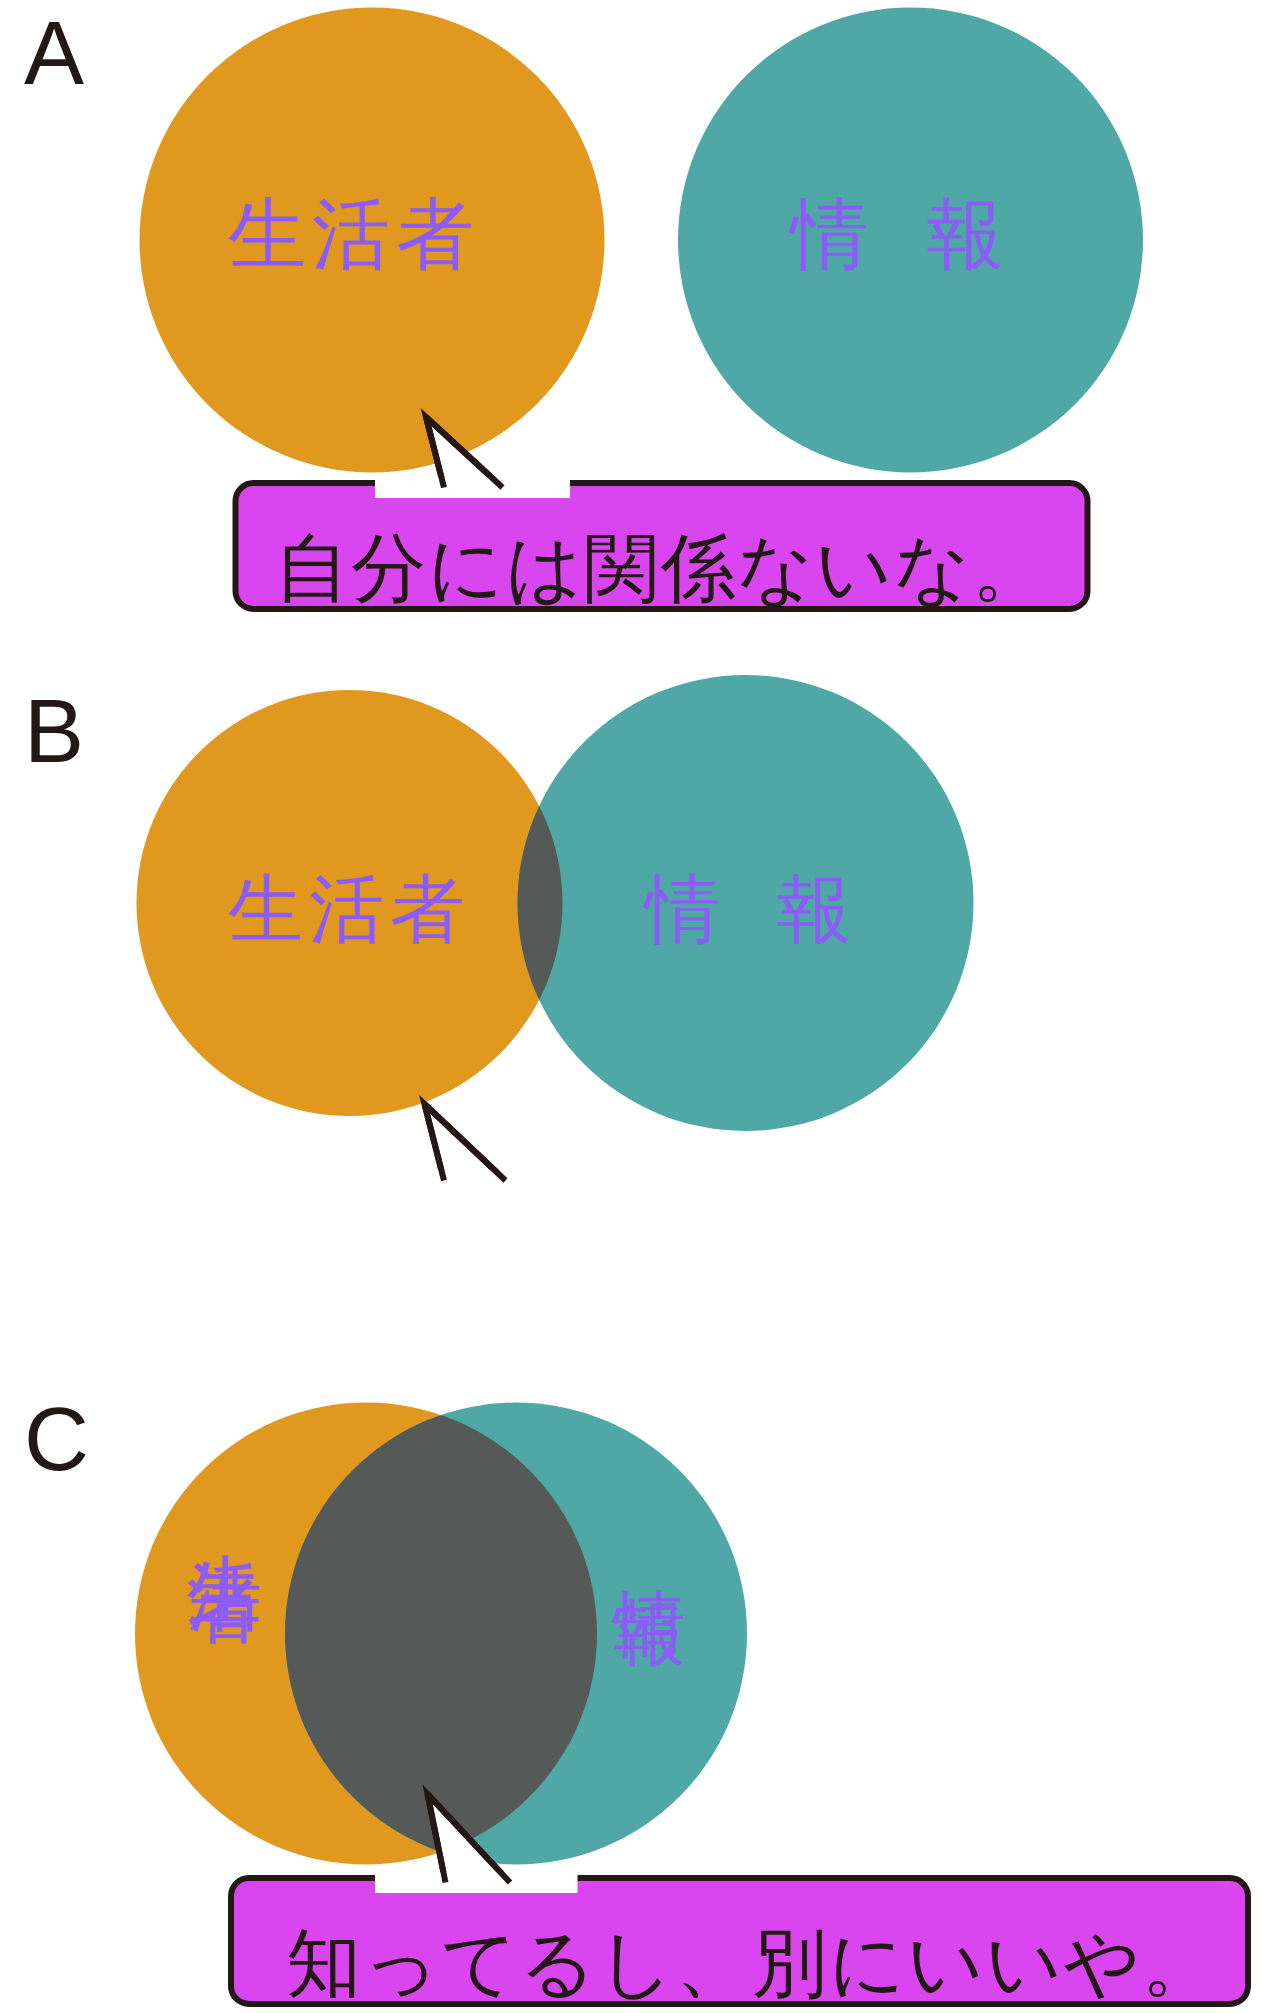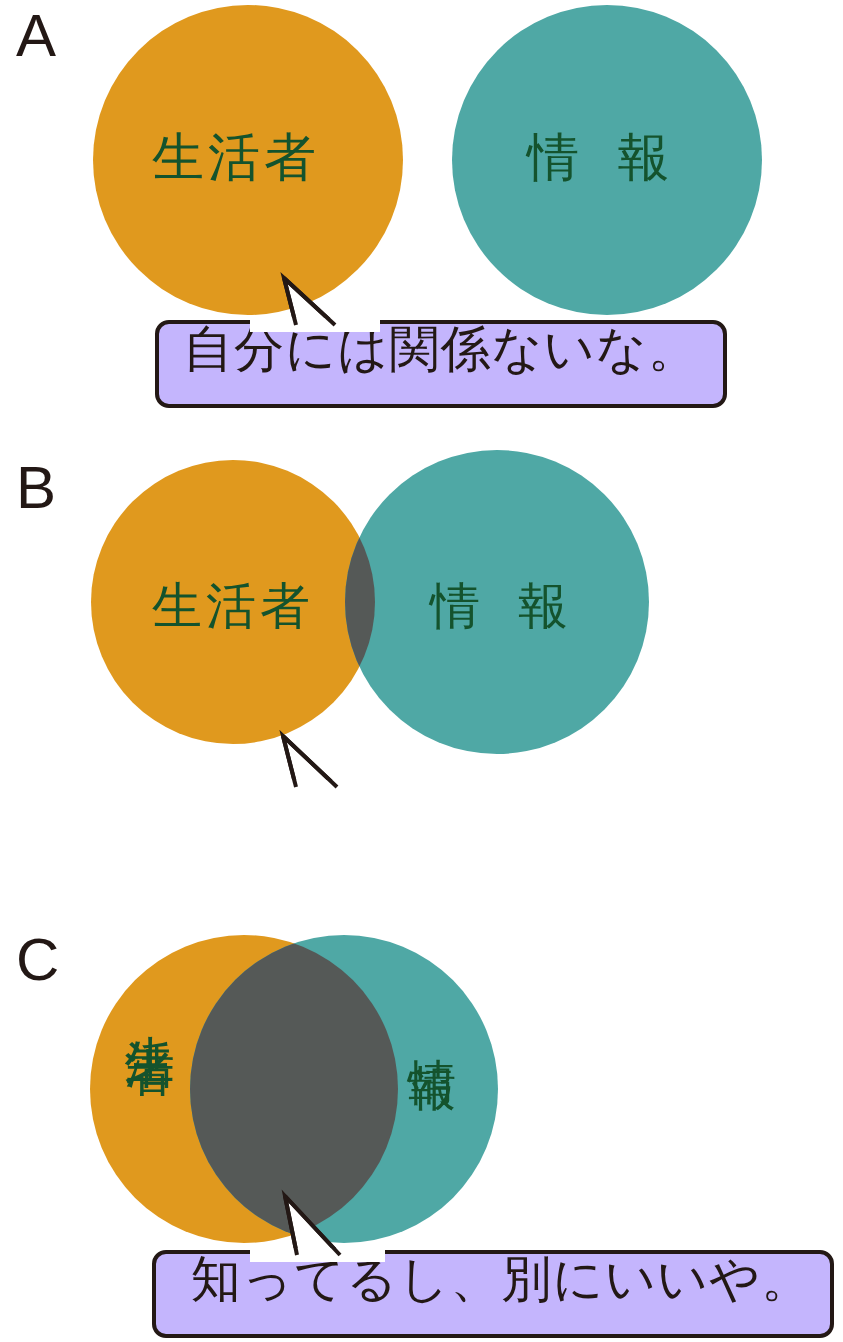--- a/index.html
+++ b/index.html
@@ -46,21 +46,21 @@
 
   .venn-svg {
     position: absolute;
     left: 0;
     top: 0;
     overflow: visible;
   }
 
   .circle-label {
     position: absolute;
-    color: #14532d;
+    color: #8b5cf6;
     font-family: "Liberation Sans", "DejaVu Sans", sans-serif;
     font-weight: 400;
     white-space: nowrap;
     line-height: 1.05;
     pointer-events: none;
   }
   .circle-label.horiz { letter-spacing: 4px; }
   .circle-label.vert {
     writing-mode: vertical-rl;
     letter-spacing: 6px;
@@ -75,25 +75,25 @@
   #b-label-seikatsusha { left: 152px; top: 580px; font-size: 50px; }
   #b-label-joho        { left: 430px; top: 580px; font-size: 50px; letter-spacing: 12px; }
 
   
   #c-label-seikatsusha { left: 125px; top: 995px; font-size: 50px; }
   #c-label-joho        { left: 408px; top: 1020px; font-size: 48px; }
 
   .bubble {
     position: absolute;
     box-sizing: border-box;
-    background: #c4b5fd;
+    background: #d946ef;
     border: 4px solid #231815;
     border-radius: 14px;
     display: flex;
-    align-items: flex-start;
+    align-items: flex-end;
     font-family: "Liberation Sans", "DejaVu Sans", sans-serif;
     color: #231815;
     z-index: 5;
   }
   .bubble-text {
     display: block;
     width: 100%;
     text-align: center;
     white-space: nowrap;
     line-height: 1;

